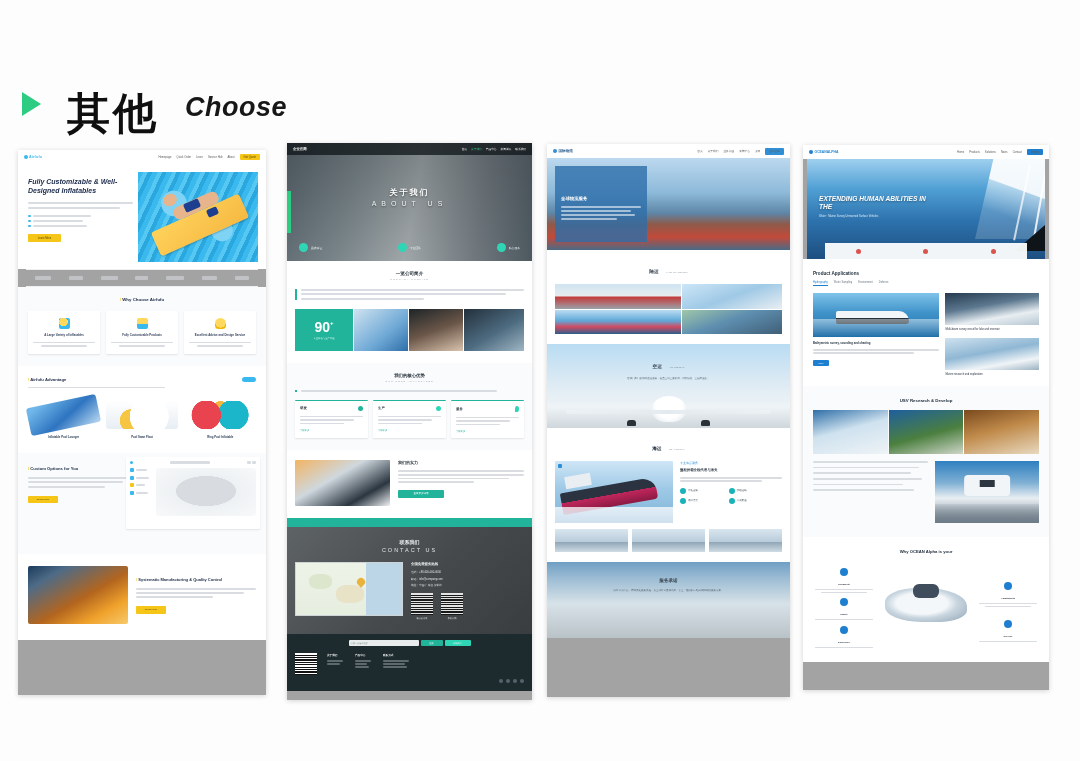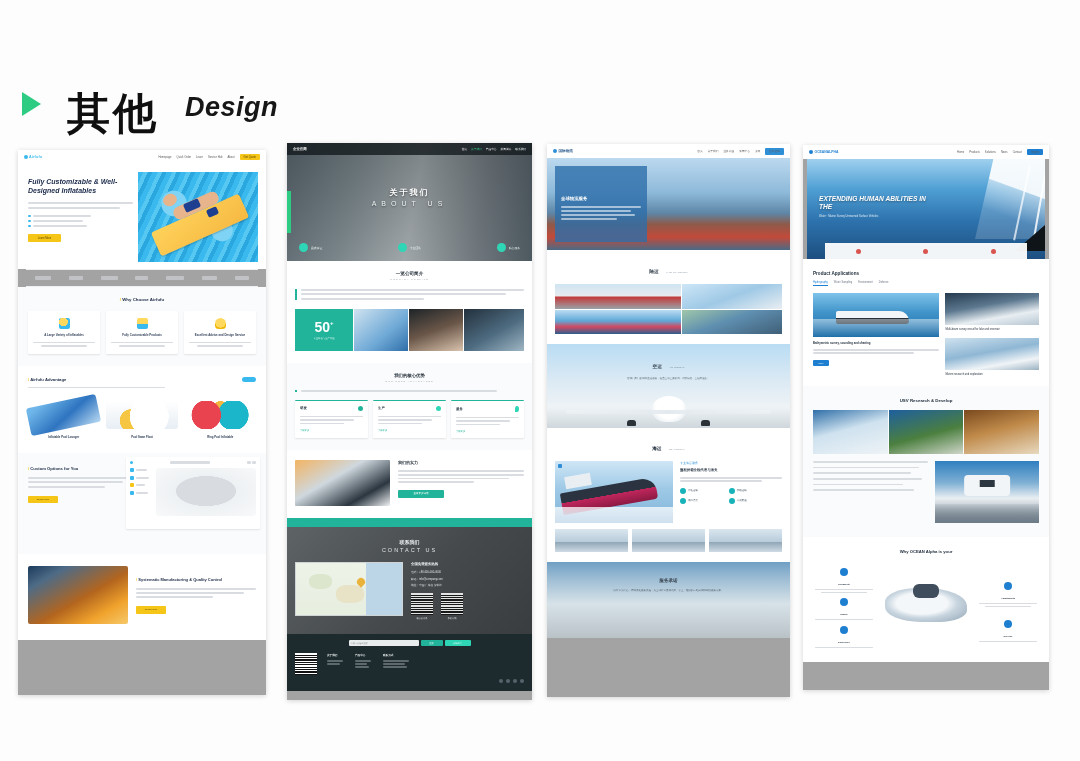--- a/index.html
+++ b/index.html
@@ -67,21 +67,21 @@
   .dot-ic{border-radius:50%;display:inline-block;}
 </style>
 </head>
 <body>
 
 <div class="slide">
 
   <div class="header">
     <div class="tri"></div>
     <div class="title-cn">其他</div>
-    <div class="title-en">Design</div>
+    <div class="title-en">Choose</div>
   </div>
 
   <div class="grid">
 
     <div class="shot c1">
       <div class="scale" style="width:248px;">
 
         <div class="navbar">
           <div class="logo">
             <span class="logodot" style="background:#39b9ee;"></span>
@@ -276,21 +276,21 @@
         <div style="text-align:center;font-size:4.6px;font-weight:700;color:#27323c;">一览公司简介</div>
         <div style="text-align:center;font-size:2.5px;color:#9aa4ac;letter-spacing:1px;margin-top:2px;">COMPANY PROFILE</div>
         <div style="margin-top:8px;border-left:2px solid #22b49b;padding-left:4px;">
           <div class="blurline" style="height:2px;"></div>
           <div class="blurline" style="height:2px;margin-top:2.4px;width:92%;"></div>
           <div class="blurline" style="height:2px;margin-top:2.4px;width:55%;"></div>
         </div>
         <div style="display:flex;gap:1px;margin-top:9px;height:42px;">
           <div style="width:58px;background:#22b49b;display:flex;flex-direction:column;align-items:center;justify-content:center;">
             <div style="color:#fff;font-size:14px;font-weight:700;line-height:1;">
-              <span>50</span><span style="font-size:6px;vertical-align:top;">+</span>
+              <span>90</span><span style="font-size:6px;vertical-align:top;">+</span>
             </div>
             <div style="color:#d8f4ee;font-size:2.4px;margin-top:3px;">专业研发与生产经验</div>
           </div>
           <div class="ph" style="flex:1;background:linear-gradient(140deg,#cfe3f0,#6fa9d6 60%,#2f6ea8);"></div>
           <div class="ph" style="flex:1;background:linear-gradient(160deg,#1d2428,#6a5648 50%,#d9c3ae);"></div>
           <div class="ph" style="flex:1.1;background:linear-gradient(150deg,#23303c,#4d6b80 55%,#9fb6c4);"></div>
         </div>
       </div>
 
       <div style="background:#fafbfc;padding:10px 8px 12px;">

